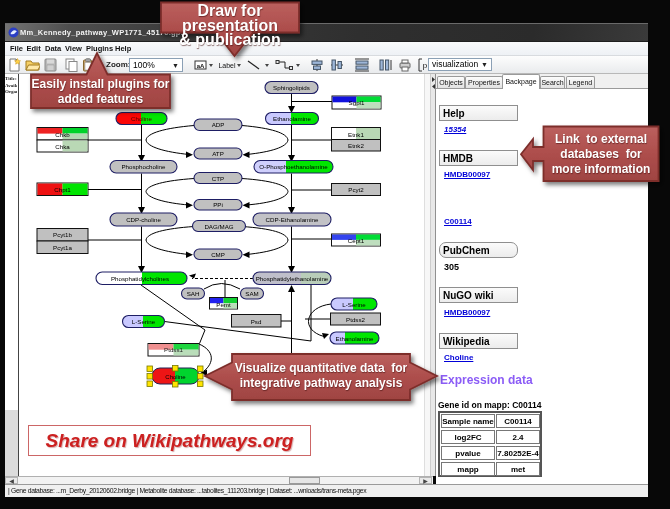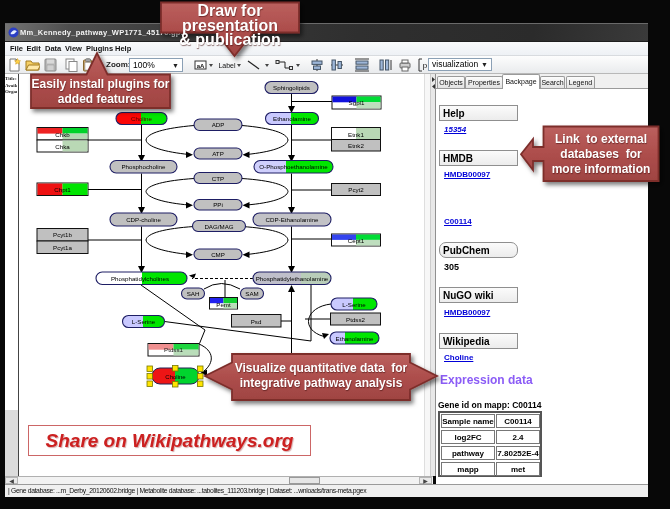--- a/index.html
+++ b/index.html
@@ -172,21 +172,21 @@
   <span class="lnk" style="left:8px;top:219px;">HMDB00097</span>
   <div class="box" style="left:3px;top:243.5px;width:79px;height:16px;line-height:15px;">Wikipedia</div>
   <span class="lnk" style="left:8px;top:264px;">Choline</span>
   <div style="position:absolute;left:4px;top:284px;font-size:12px;font-weight:bold;color:#8b5cf6;">Expression data</div>
   <div style="position:absolute;left:2px;top:311px;font-size:8.5px;font-weight:bold;color:#000;">Gene id on mapp: C00114</div>
   <div style="position:absolute;left:2px;top:322px;width:104px;height:66px;border:2px solid #555;background:#fff;">
     <div style="position:absolute;left:1px;top:1px;width:54px;height:14px;border:1px solid #777;font-size:8px;font-weight:bold;text-align:center;line-height:13.5px;white-space:nowrap;overflow:hidden;">Sample name</div>
     <div style="position:absolute;left:56px;top:1px;width:44px;height:14px;border:1px solid #777;font-size:8px;font-weight:bold;text-align:center;line-height:13.5px;white-space:nowrap;overflow:hidden;">C00114</div>
     <div style="position:absolute;left:1px;top:17px;width:54px;height:14px;border:1px solid #777;font-size:8px;font-weight:bold;text-align:center;line-height:13.5px;white-space:nowrap;overflow:hidden;">log2FC</div>
     <div style="position:absolute;left:56px;top:17px;width:44px;height:14px;border:1px solid #777;font-size:8px;font-weight:bold;text-align:center;line-height:13.5px;white-space:nowrap;overflow:hidden;">2.4</div>
-    <div style="position:absolute;left:1px;top:33px;width:54px;height:14px;border:1px solid #777;font-size:8px;font-weight:bold;text-align:center;line-height:13.5px;white-space:nowrap;overflow:hidden;">pathway</div>
+    <div style="position:absolute;left:1px;top:33px;width:54px;height:14px;border:1px solid #777;font-size:8px;font-weight:bold;text-align:center;line-height:13.5px;white-space:nowrap;overflow:hidden;">pvalue</div>
     <div style="position:absolute;left:56px;top:33px;width:44px;height:14px;border:1px solid #777;font-size:8px;font-weight:bold;text-align:center;line-height:13.5px;white-space:nowrap;overflow:hidden;">7.80252E-4</div>
     <div style="position:absolute;left:1px;top:49px;width:54px;height:14px;border:1px solid #777;font-size:8px;font-weight:bold;text-align:center;line-height:13.5px;white-space:nowrap;overflow:hidden;">mapp</div>
     <div style="position:absolute;left:56px;top:49px;width:44px;height:14px;border:1px solid #777;font-size:8px;font-weight:bold;text-align:center;line-height:13.5px;white-space:nowrap;overflow:hidden;">met</div>
   </div>
 </div>
 <svg class="abs" style="left:17px;top:74px;z-index:2;" width="407" height="402" viewBox="17 74 407 402">
 <defs>
 <linearGradient id="gRG" x1="0" y1="0" x2="1" y2="0">
         <stop offset="0.5" stop-color="#fb0606"></stop>
         <stop offset="0.5" stop-color="#00e600"></stop>

